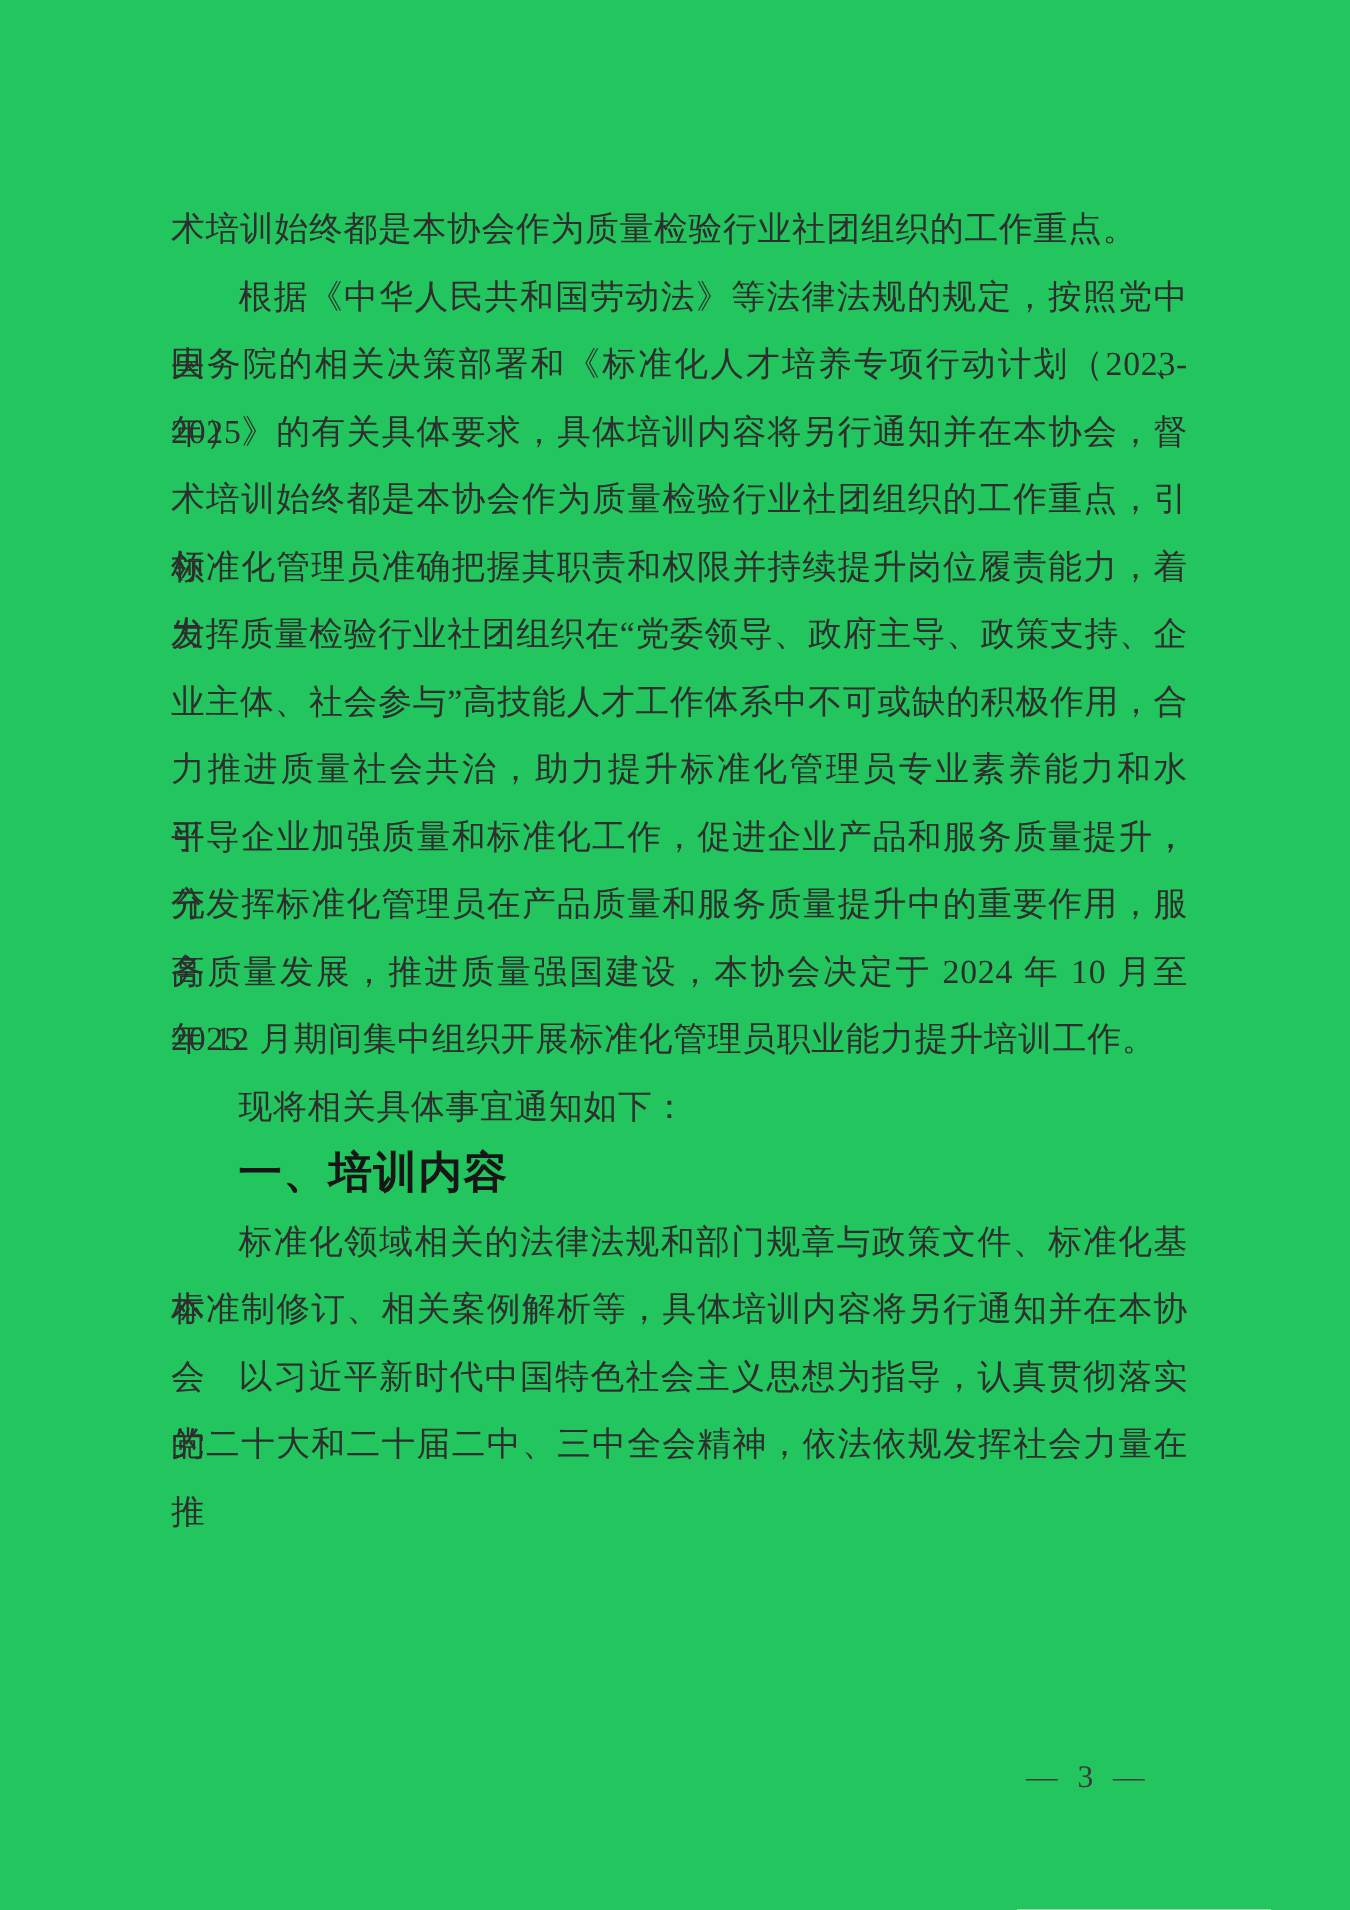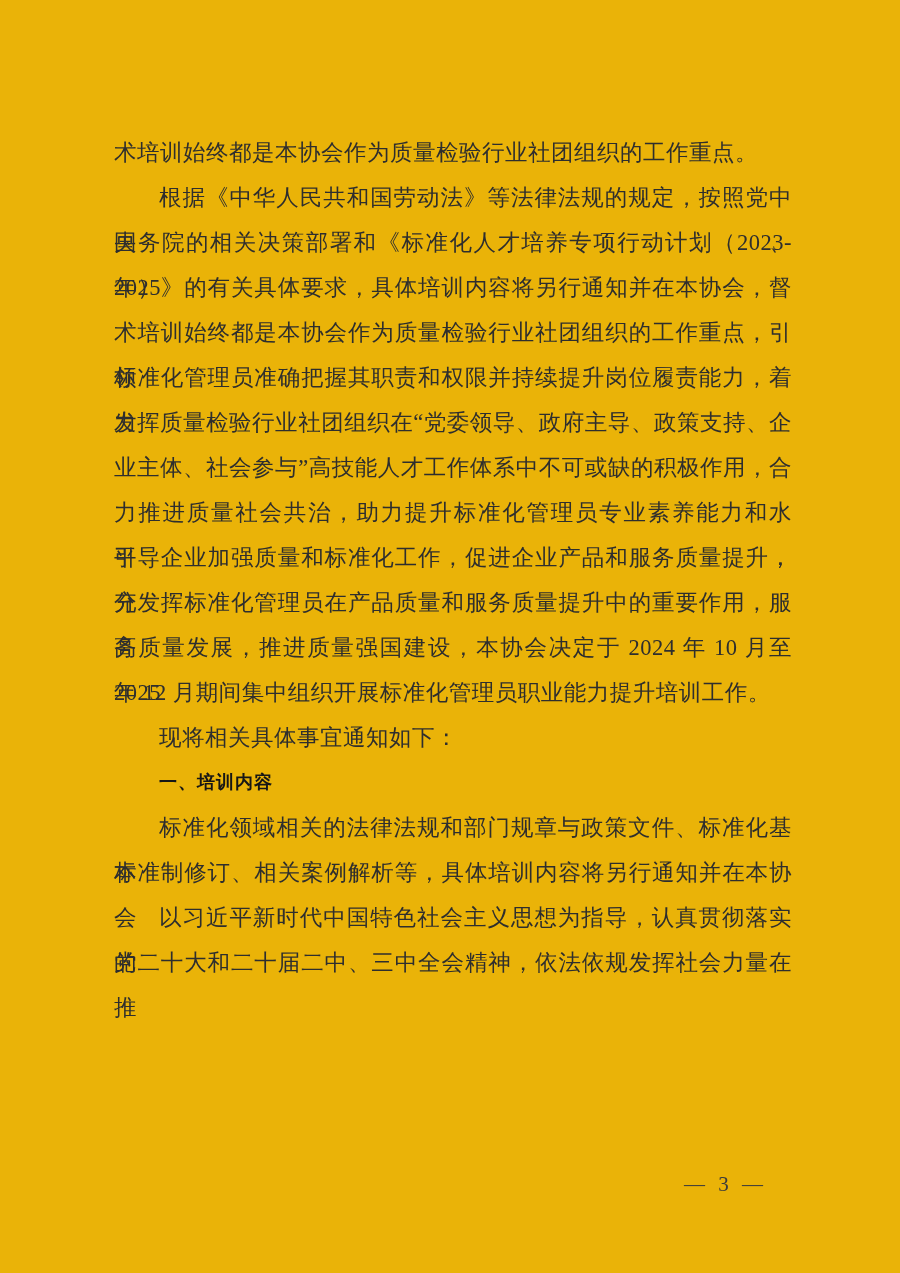--- a/index.html
+++ b/index.html
@@ -1,21 +1,21 @@
 <!DOCTYPE html>
 <html><head>
 <meta charset="utf-8">
 <style>
   html, body { margin: 0; padding: 0; background: #e8e8e8; }
   .page {
     position: relative;
     width: 900px;
     height: 1273px;
     margin: 0 auto;
-    background: #eab308;
+    background: #22c55e;
     overflow: hidden;
   }
   .textblock {
     position: absolute;
     left: 114px;
     top: 130px;
     width: 678px;
     font-family: "Liberation Serif", "DejaVu Serif", serif;
     font-size: 22.5px;
     line-height: 45px;
@@ -29,21 +29,21 @@
   }
   .line.full {
     text-align-last: justify;
   }
   .line.indent {
     text-indent: 45px;
   }
   .line.heading {
     font-family: "Liberation Sans", "DejaVu Sans", sans-serif;
     font-weight: 700;
-    font-size: 18px;
+    font-size: 29px;
     color: #161616;
     letter-spacing: 1px;
   }
   .pagenum {
     position: absolute;
     top: 1172px;
     right: 133px;
     font-family: "Liberation Serif", "DejaVu Serif", serif;
     font-size: 21px;
     color: #3c3c3c;

